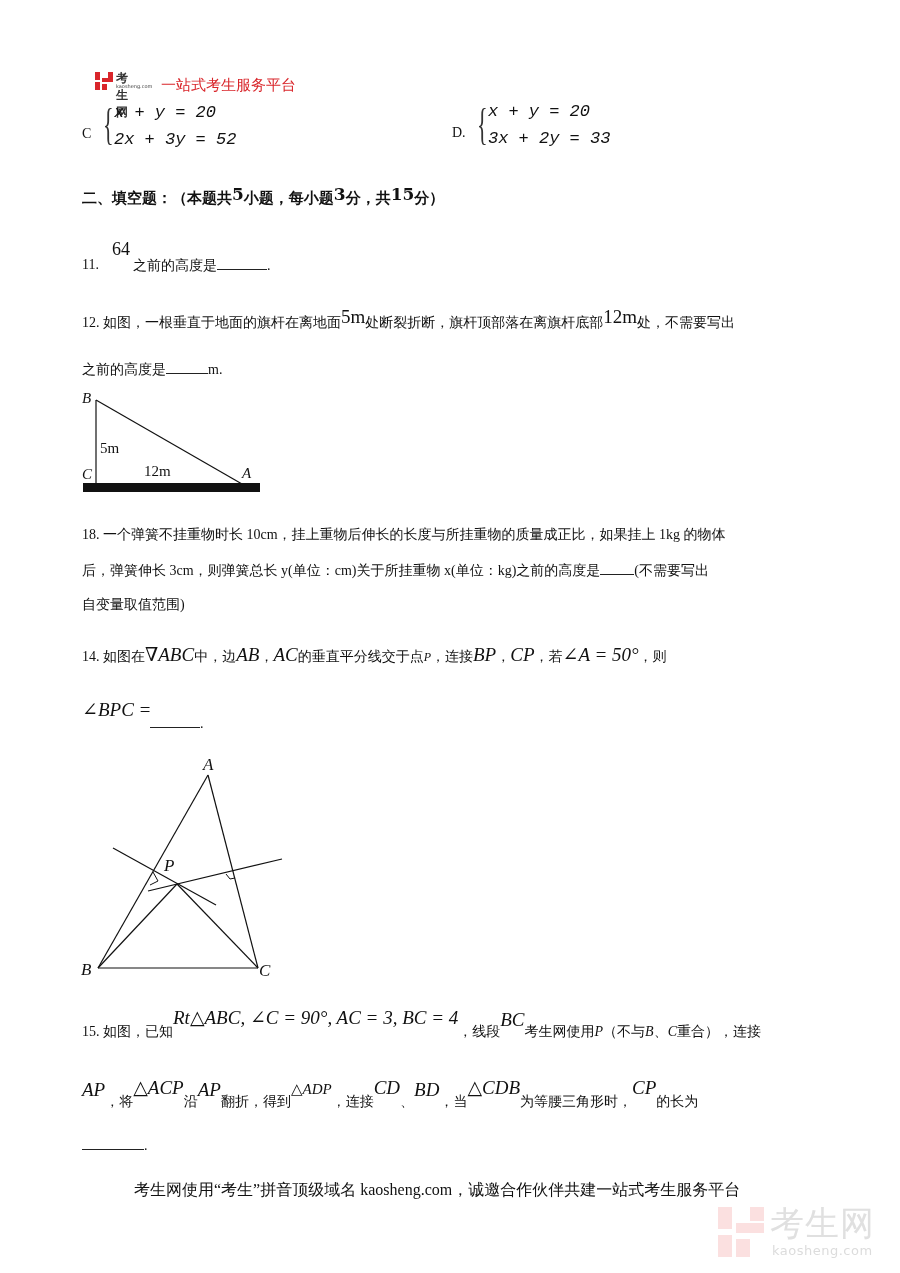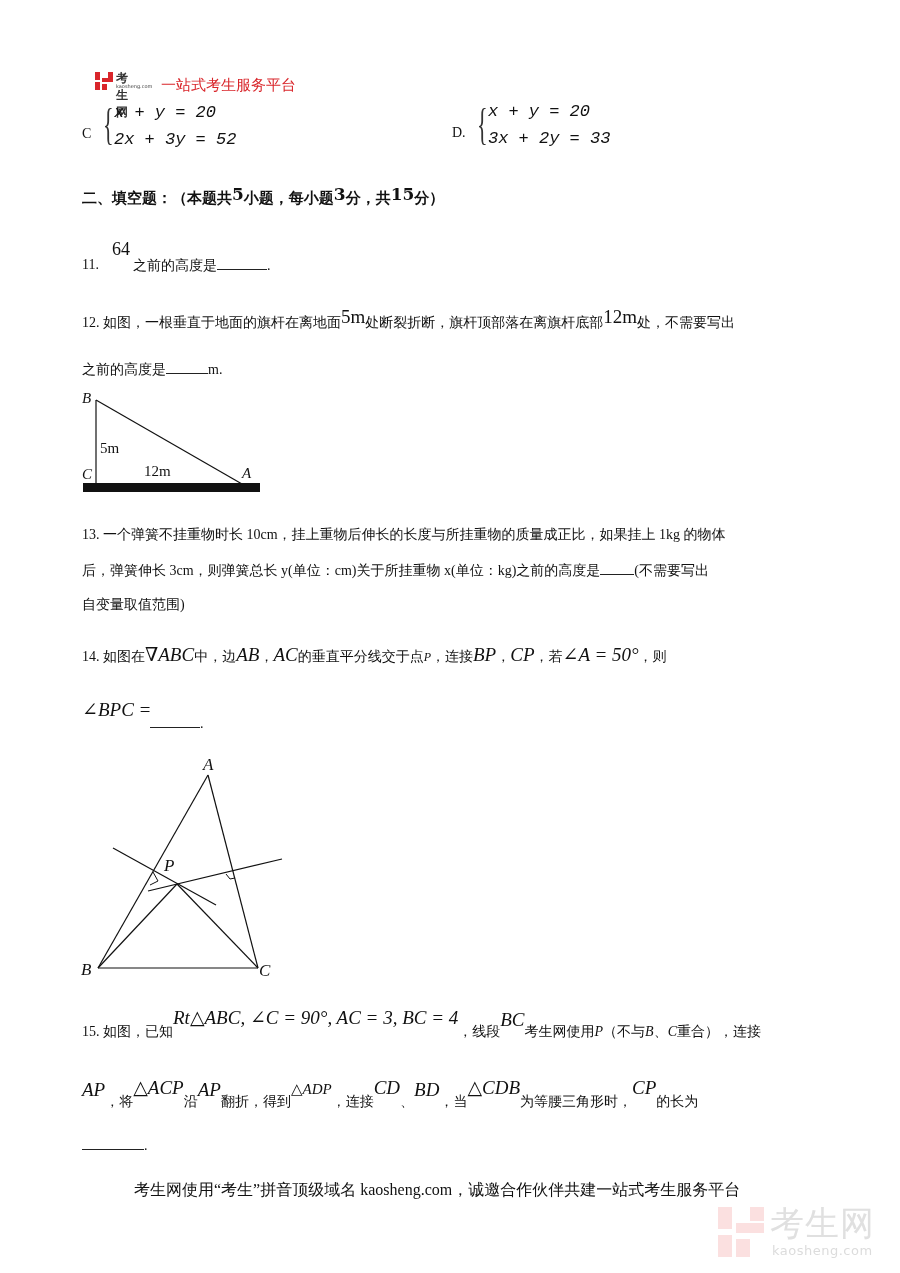--- a/index.html
+++ b/index.html
@@ -76,21 +76,21 @@
   <line x1="16" y1="12" x2="162" y2="96" stroke="#111" stroke-width="1.2"></line>
   <rect x="3" y="95" width="177" height="9" fill="#111"></rect>
 </svg>
 <span class="abs i t" style="left:82px; top:390px; font-size:15px;">B</span>
 <span class="abs t" style="left:100px; top:440px; font-size:15px;">5m</span>
 <span class="abs i t" style="left:82px; top:466px; font-size:15px;">C</span>
 <span class="abs t" style="left:144px; top:463px; font-size:15px;">12m</span>
 <span class="abs i t" style="left:242px; top:465px; font-size:15px;">A</span>
 
 <div class="abs t" style="left:82px; top:526px;">
-  <span>13.</span>
+  <span>18.</span>
   <span>一个弹簧不挂重物时长 10cm，挂上重物后伸长的长度与所挂重物的质量成正比，如果挂上 1kg 的物体</span>
 </div>
 <div class="abs t" style="left:82px; top:562px;">
   <span>后，弹簧伸长 3cm，则弹簧总长 y(单位：cm)关于所挂重物 x(单位：kg)之前的高度是</span><span class="blank" style="width:34px;"></span><span>(不需要写出</span>
 </div>
 <div class="abs t" style="left:82px; top:596px;">
   <span>自变量取值范围)</span>
 </div>
 
 <div class="abs t" style="left:82px; top:643px;">

